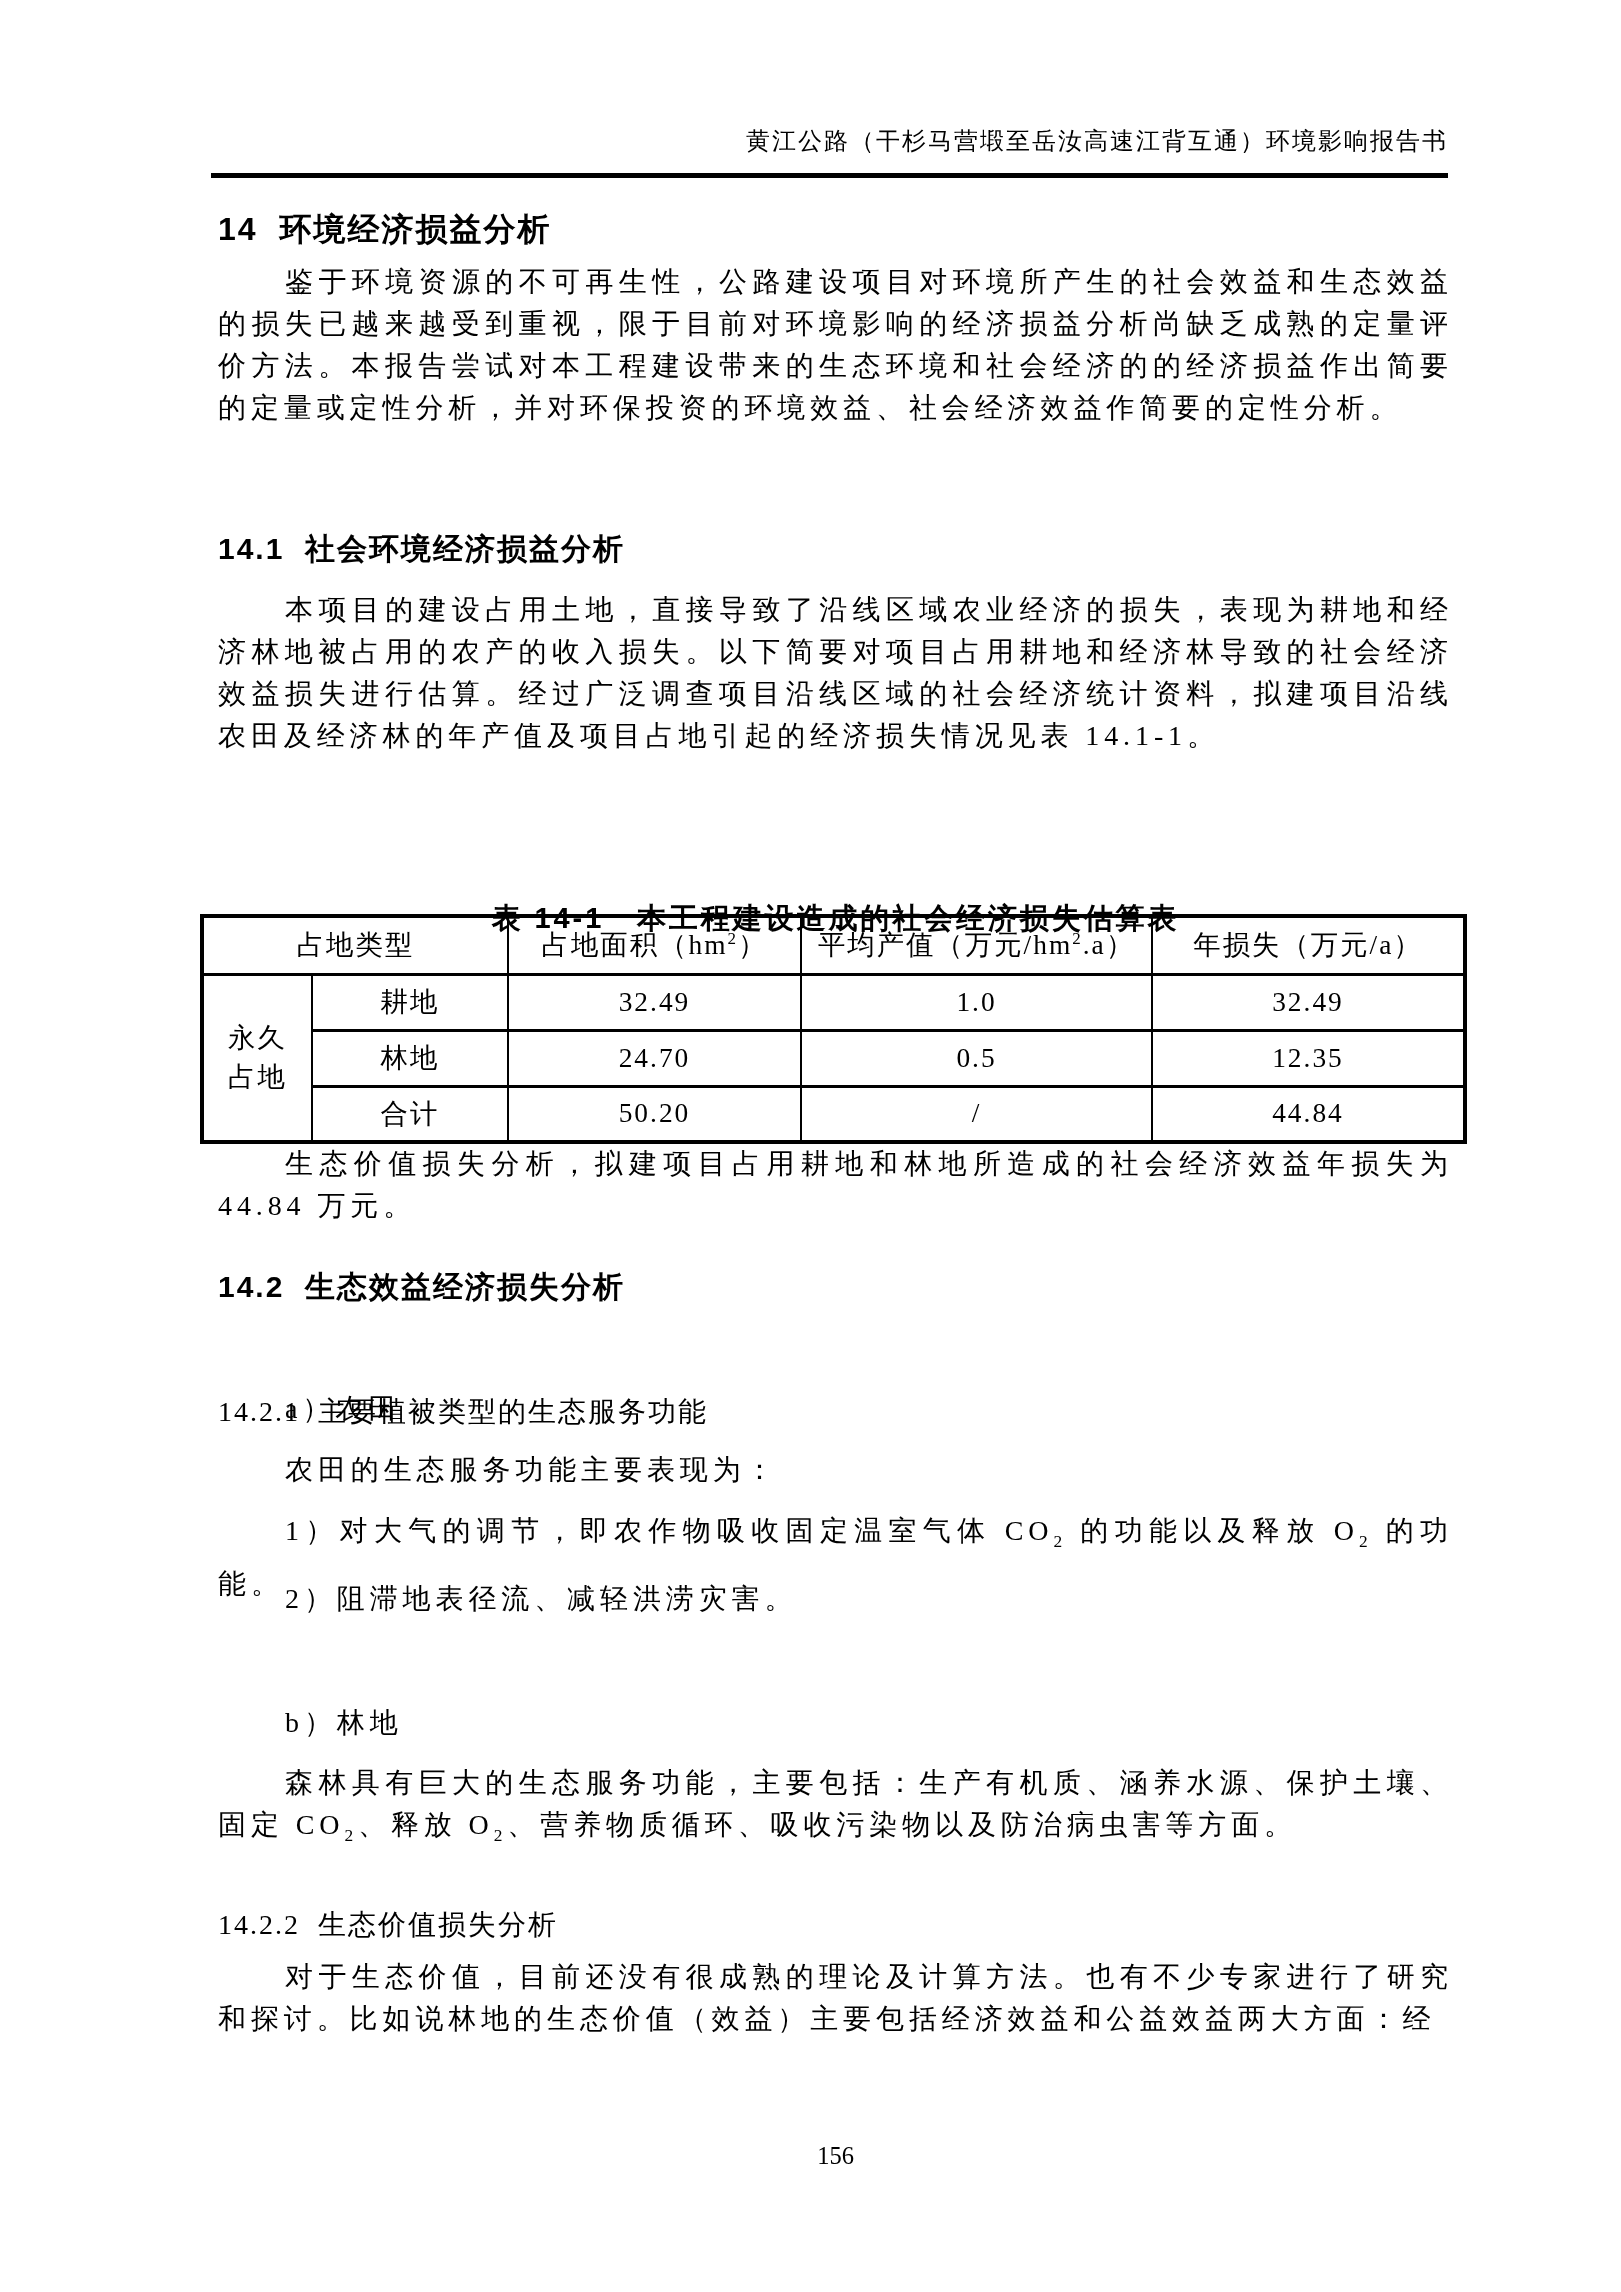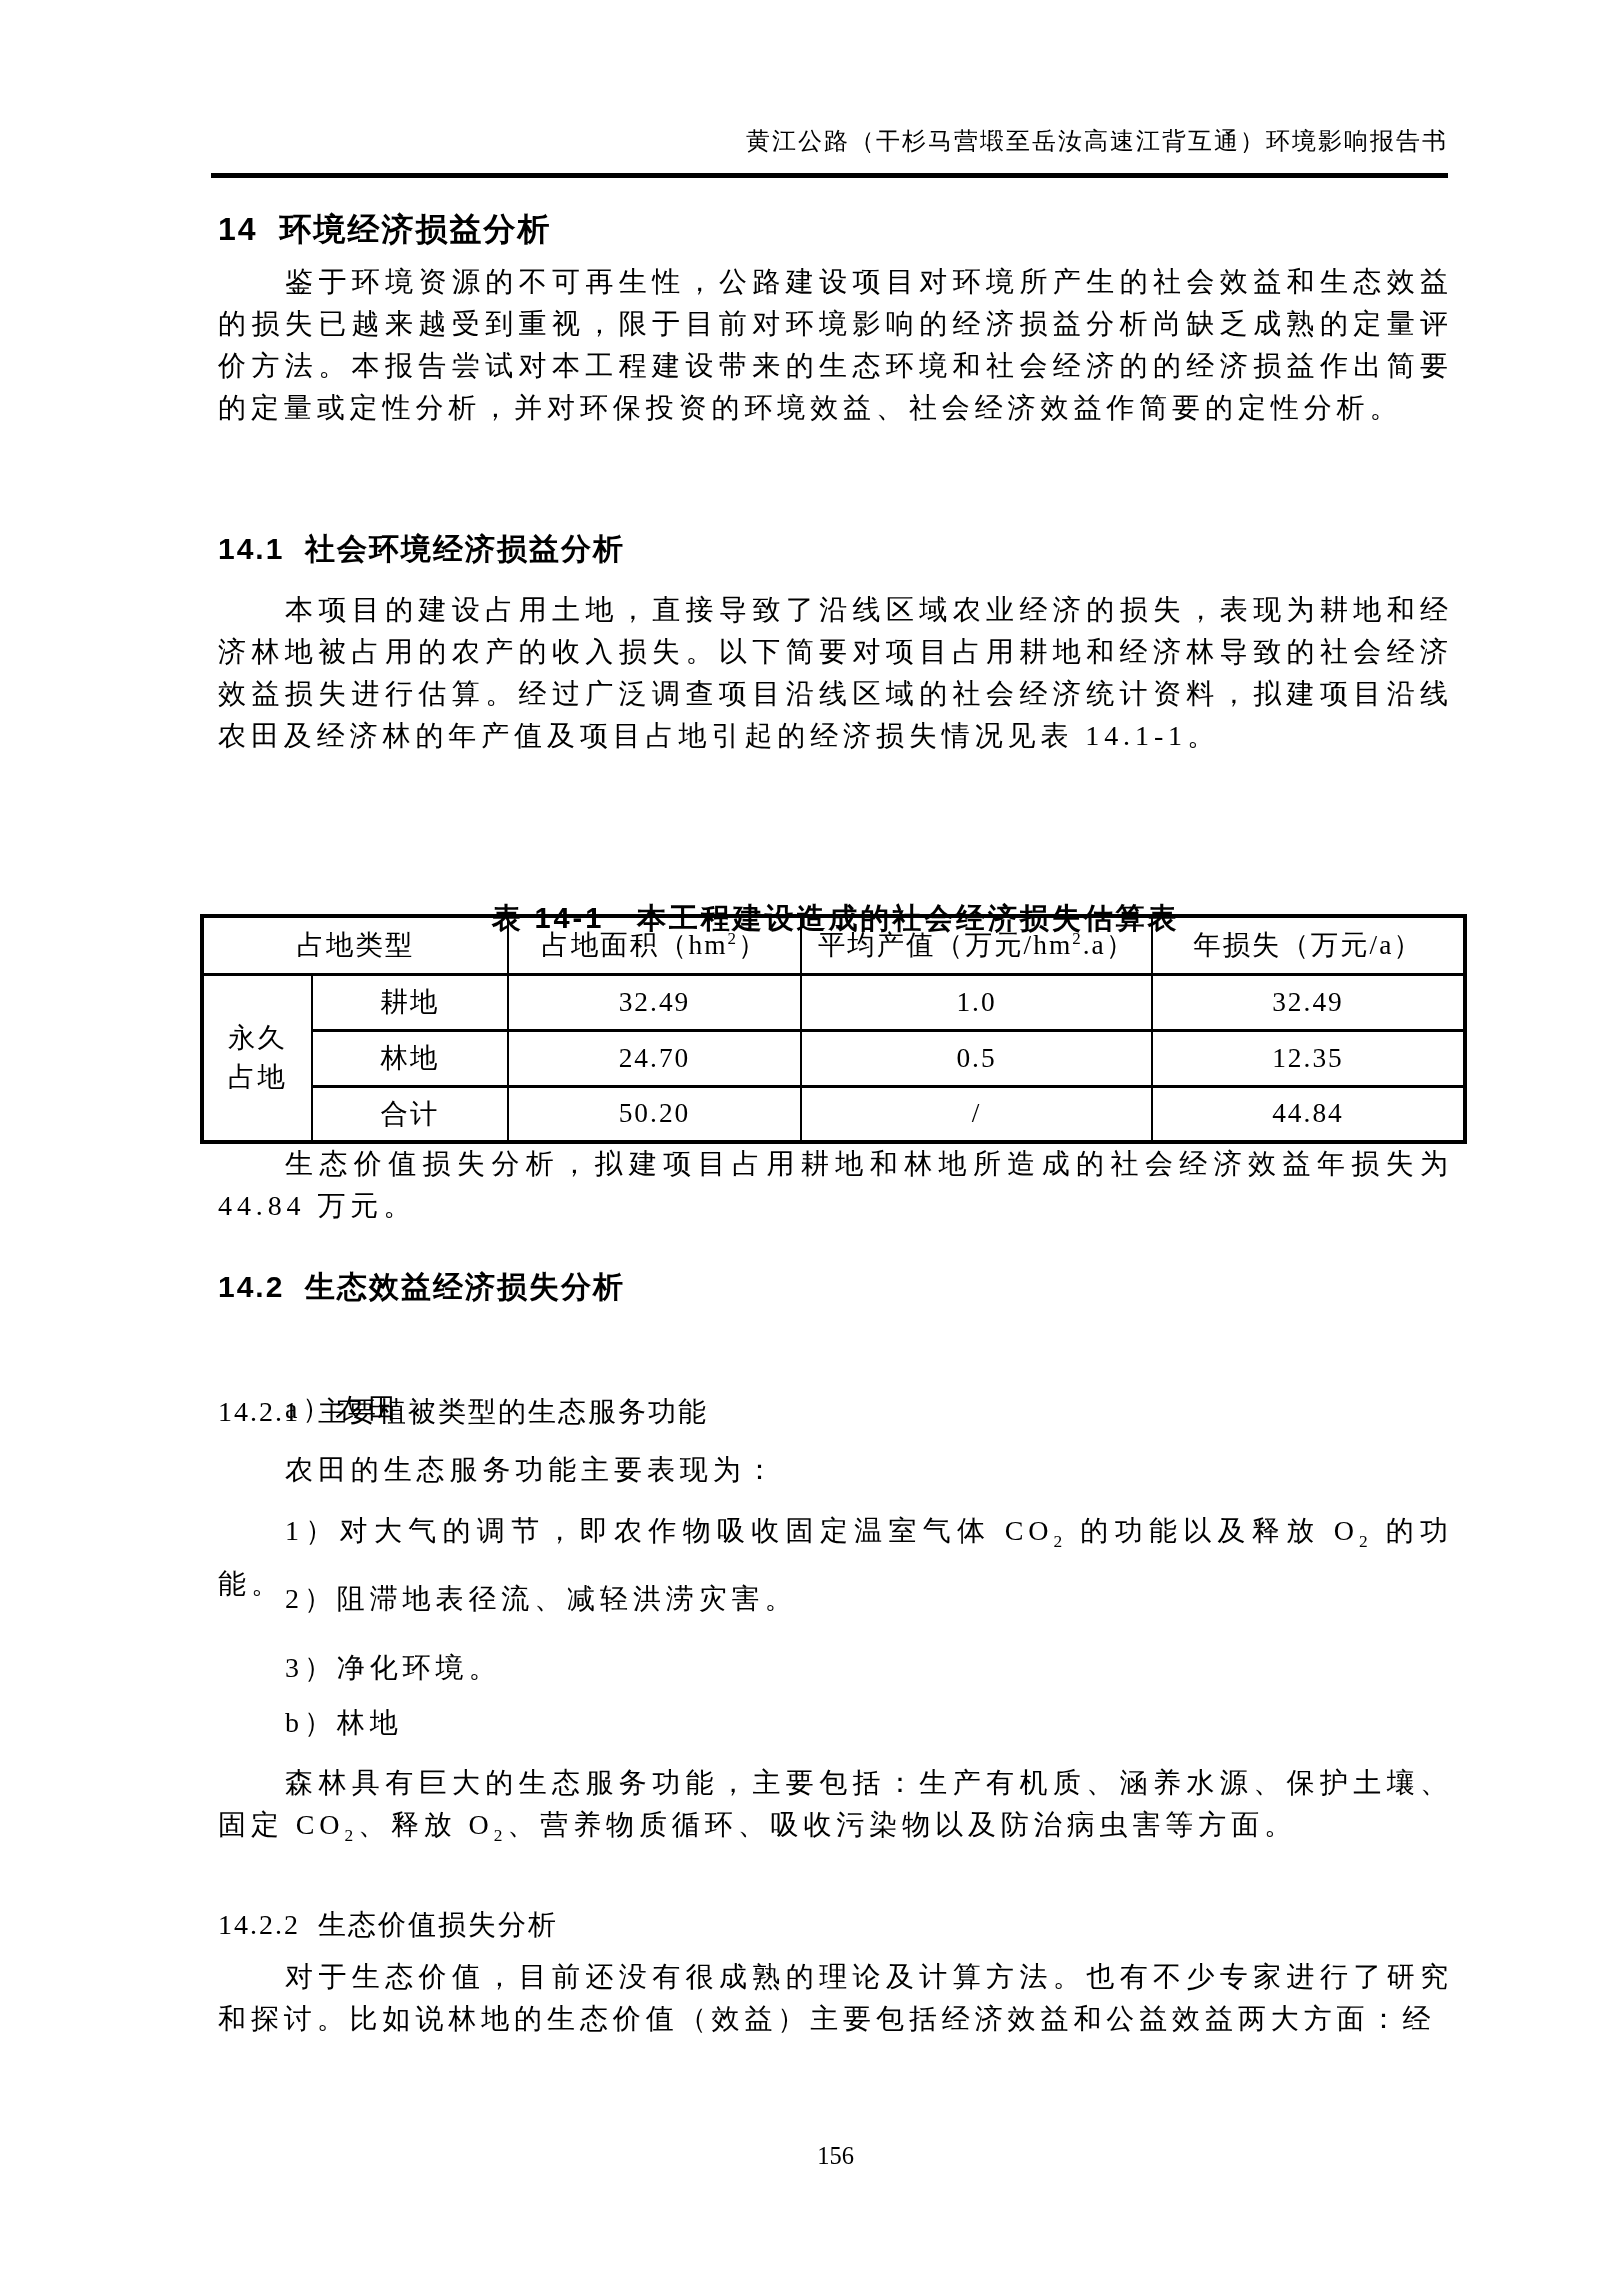--- a/index.html
+++ b/index.html
@@ -186,21 +186,20 @@
 
   <p class="body pos-p3">生态价值损失分析，拟建项目占用耕地和林地所造成的社会经济效益年损失为44.84 万元。</p>
 
   <div class="h2 pos-h142">14.2  生态效益经济损失分析</div>
 
   <div class="h3 pos-h1421">14.2.1  主要植被类型的生态服务功能</div>
   <p class="body pos-farm">农田的生态服务功能主要表现为：</p>
   <p class="body pos-a">a）农田</p>
   <p class="body pos-li1">1）对大气的调节，即农作物吸收固定温室气体 CO<sub>2</sub> 的功能以及释放 O<sub>2</sub> 的功能。</p>
   <p class="body pos-li2">2）阻滞地表径流、减轻洪涝灾害。</p>
-  <p class="body pos-li3">3）净化环境。</p>
   <p class="body pos-b">b）林地</p>
   <p class="body pos-forest">森林具有巨大的生态服务功能，主要包括：生产有机质、涵养水源、保护土壤、固定 CO<sub>2</sub>、释放 O<sub>2</sub>、营养物质循环、吸收污染物以及防治病虫害等方面。</p>
 
   <div class="h3 pos-h1422">14.2.2  生态价值损失分析</div>
   <p class="body pos-eco">对于生态价值，目前还没有很成熟的理论及计算方法。也有不少专家进行了研究和探讨。比如说林地的生态价值（效益）主要包括经济效益和公益效益两大方面：经</p>
 
   <div class="page-number">156</div>
 
 </div>
 

